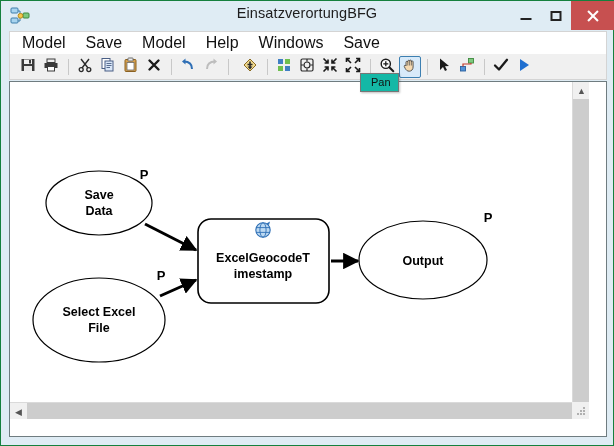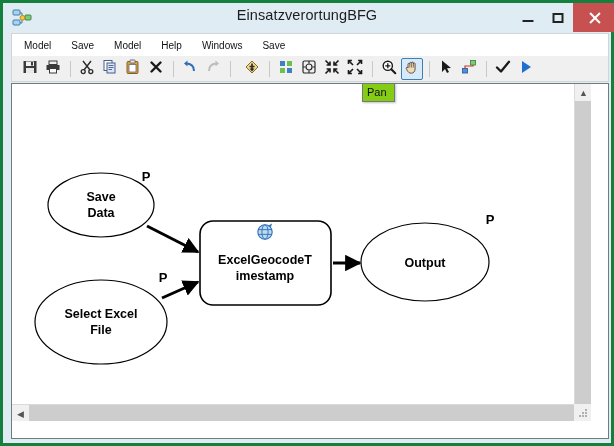--- a/index.html
+++ b/index.html
@@ -8,21 +8,21 @@
     overflow: hidden;
     font-family: "Liberation Sans", sans-serif;
   }
   body { background: #dceaf2; }
 
   .window {
     position: absolute;
     left: 0; top: 0;
     width: 614px; height: 446px;
     background: #dfecf4;
-    border: 3px solid #15803d;
+    border: 1px solid #15803d;
     box-sizing: border-box;
   }
 
   
   .titlebar {
     position: absolute;
     left: 0; top: 0;
     width: 100%; height: 30px;
     box-sizing: border-box;
   }
@@ -80,21 +80,21 @@
     width: 598px; height: 23px;
     background: #ffffff;
     border: 1px solid #d4d4d4;
     border-bottom: none;
     box-sizing: border-box;
     display: flex;
     align-items: center;
     padding-left: 12px;
   }
   .menu-item {
-    font-size: 10px;
+    font-size: 16px;
     color: #111;
     padding: 2px 11px 2px 0;
     margin-right: 9px;
     cursor: default;
     white-space: nowrap;
   }
 
   
   .toolbar {
     position: absolute;
@@ -128,26 +128,26 @@
     width: 1px; height: 16px;
     background: #c8c8c8;
     margin: 0 5px;
     flex: none;
   }
   .tb-gap { width: 5px; flex: none; }
 
   
   .tooltip {
     position: absolute;
-    left: 359px; top: 80px;
-    background: #84cc16;
+    left: 359px; top: 72px;
+    background: #14b8a6;
     border: 1px solid #767676;
     font-size: 11px;
     color: #111;
-    padding: 2px 7px 3px 4px;
+    padding: 2px 7px 3px 10px;
     box-shadow: 1px 1px 2px rgba(0,0,0,0.25);
     z-index: 50;
     white-space: nowrap;
   }
 
   
   .canvas-frame {
     position: absolute;
     left: 8px; top: 80px;
     width: 598px; height: 356px;

